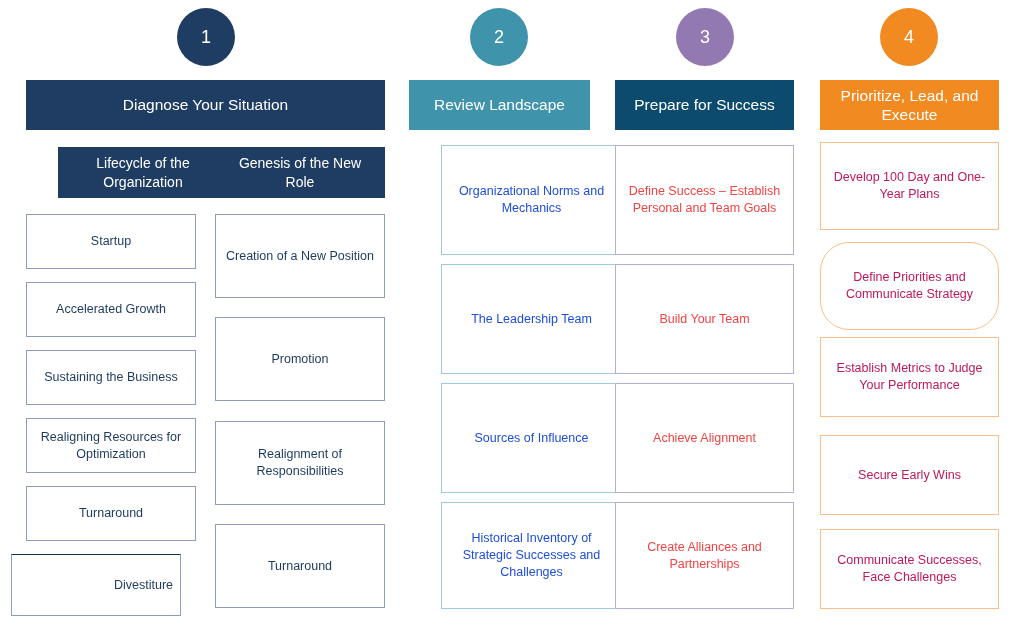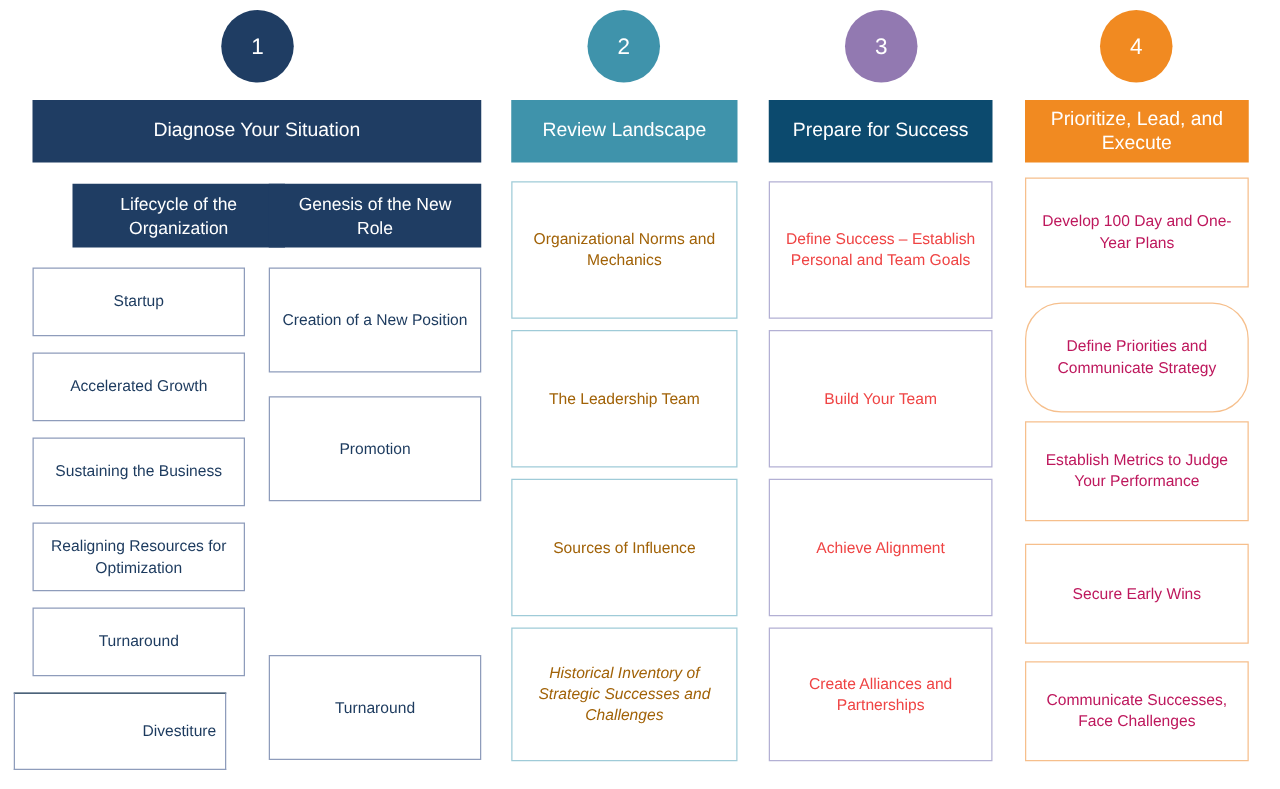--- a/index.html
+++ b/index.html
@@ -62,21 +62,21 @@
     display: flex;
     align-items: center;
     justify-content: center;
     text-align: center;
     font-size: 12.5px;
     line-height: 1.35;
     padding: 2px 7px;
     box-sizing: border-box;
   }
   .item.navy   { border-color: #8e9cbb; color: #1c3a5e; }
-  .item.teal   { border-color: #9fcbd8; color: #a16207; }
+  .item.teal   { border-color: #9fcbd8; color: #1d4ed8; margin-left: 32px; }
   .item.purple { border-color: #b3b0d4; color: #ef4444; }
   .item.orange { border-color: #f6bf8c; color: #be185d; }
   .item.last-navy { border-top-color: #12314f; }
 </style>
 </head>
 <body>
 
 <div id="canvas">
 
   <div class="badge" style="left:177px; top:8px; background:#1F3D63;">
@@ -111,40 +111,43 @@
 
   <div class="sub-header" style="left:215px; top:147px; width:170px; height:51px; background:#1F3D63;">
     <span>Genesis of the New Role</span>
   </div>
   <div class="item navy" style="left:215px; top:214px; width:170px; height:84px;">
     <span>Creation of a New Position</span>
   </div>
   <div class="item navy" style="left:215px; top:317px; width:170px; height:84px;">
     <span>Promotion</span>
   </div>
+  <div class="item navy" style="left:215px; top:421px; width:170px; height:84px;">
+    <span>Realignment of Responsibilities</span>
+  </div>
   <div class="item navy" style="left:215px; top:524px; width:170px; height:84px;">
     <span>Turnaround</span>
   </div>
 
   <div class="badge" style="left:470px; top:8px; background:#3F93AB;">
     <span>2</span>
   </div>
   <div class="phase-header" style="left:409px; top:80px; width:181px; height:50px; background:#3F93AB;">
     <span>Review Landscape</span>
   </div>
   <div class="item teal" style="left:409px; top:145px; width:181px; height:110px;">
     <span>Organizational Norms and Mechanics</span>
   </div>
   <div class="item teal" style="left:409px; top:264px; width:181px; height:110px;">
     <span>The Leadership Team</span>
   </div>
   <div class="item teal" style="left:409px; top:383px; width:181px; height:110px;">
     <span>Sources of Influence</span>
   </div>
-  <div class="item teal" style="left:409px; top:502px; width:181px; height:107px;font-style:italic;">
+  <div class="item teal" style="left:409px; top:502px; width:181px; height:107px;">
     <span>Historical Inventory of Strategic Successes and Challenges</span>
   </div>
 
   <div class="badge" style="left:676px; top:8px; background:#9279B1;">
     <span>3</span>
   </div>
   <div class="phase-header" style="left:615px; top:80px; width:179px; height:50px; background:#0c4a6e;">
     <span>Prepare for Success</span>
   </div>
   <div class="item purple" style="left:615px; top:145px; width:179px; height:110px;">

